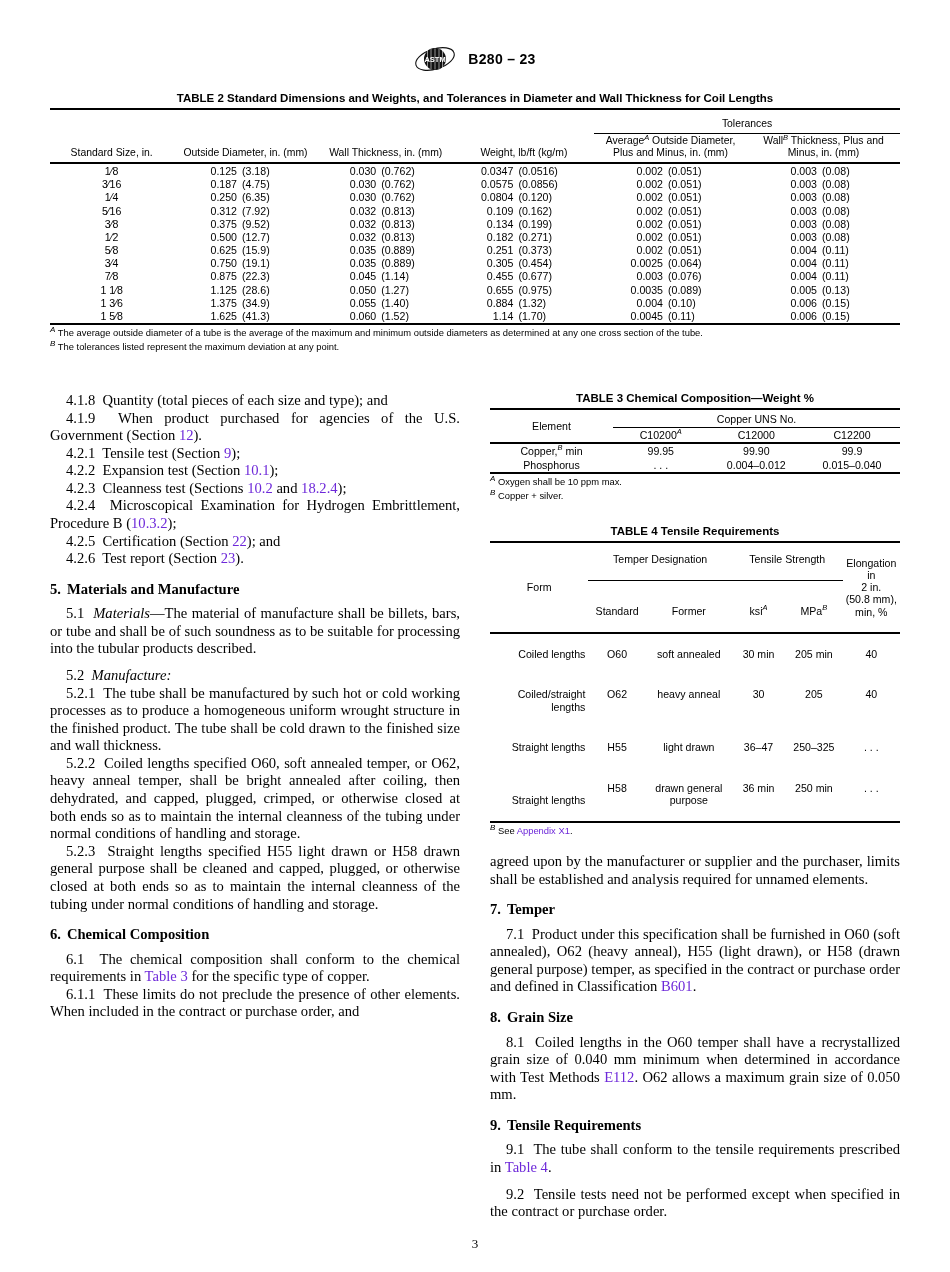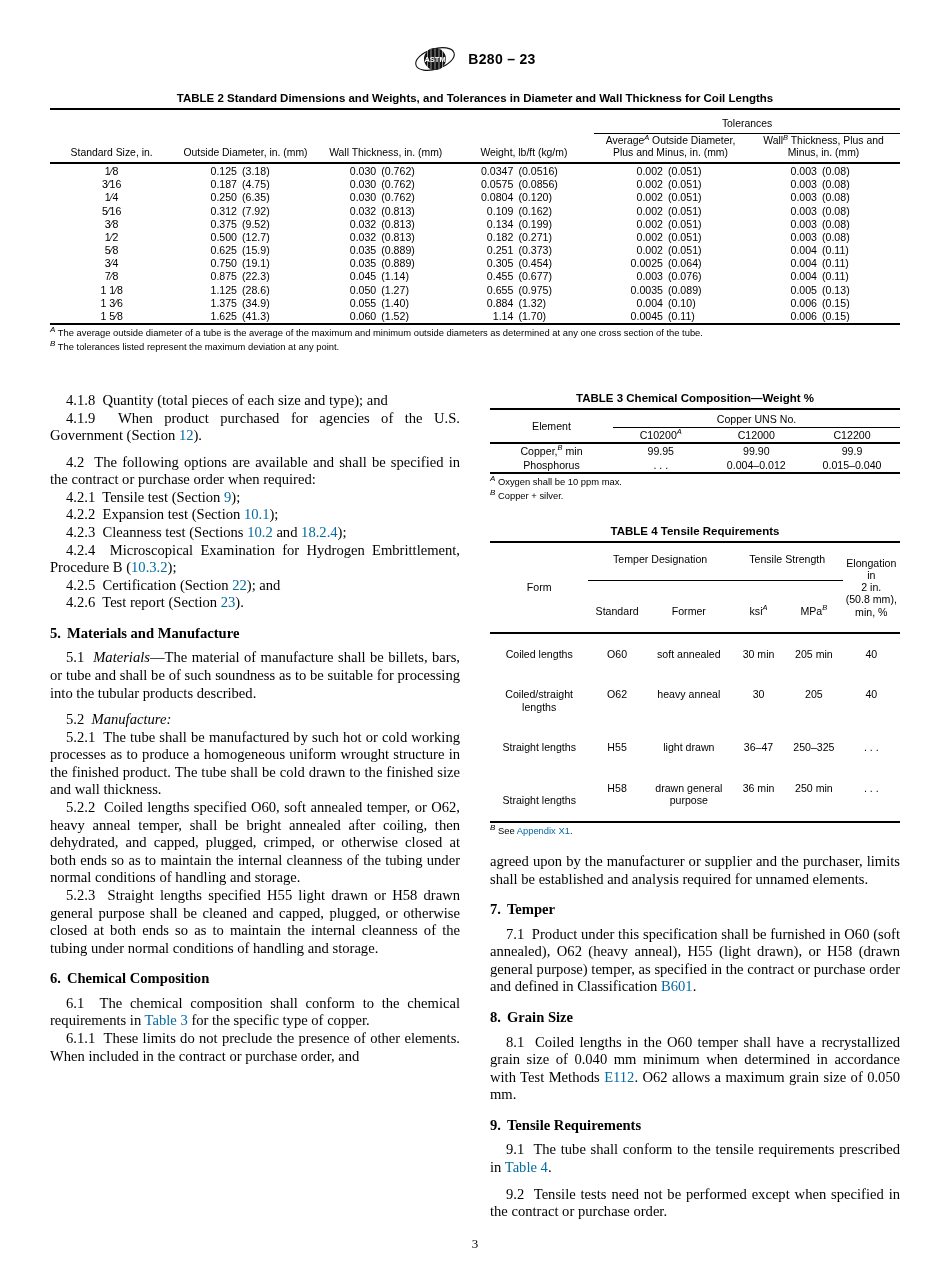--- a/index.html
+++ b/index.html
@@ -47,21 +47,21 @@
   }
   .astm-table td, .astm-table th {
     font-weight: normal;
     font-size: 10.5px;
     padding: 0.5px 3px;
     vertical-align: bottom;
   }
   .rule-thick { border-top: 2.2px solid #000; }
   .rule-thin  { border-top: 0.9px solid #000; }
   .ctr { text-align: center; }
-  .lft { text-align: center; }
+  .lft { text-align: right; }
   sup, .sup {
     font-size: 7.5px;
     vertical-align: super;
     line-height: 0;
     font-style: italic;
   }
   .fn {
     font-family: "Liberation Sans", "DejaVu Sans", sans-serif;
     font-size: 9.4px;
     line-height: 1.32;
@@ -101,21 +101,21 @@
   .para-gap { margin-top: 9px; }
   .sec-head {
     font-size: 14.6px;
     font-weight: bold;
     margin-top: 13px;
     margin-bottom: 7px;
     line-height: 1.2;
   }
   .sec-head .num { margin-right: 6px; }
   .ital { font-style: italic; }
-  .lnk { color: #0369a1; }
+  .lnk { color: #6d28d9; }
 
   
   .mini-table-wrap { margin-bottom: 4px; }
   #table3 td { font-size: 10.6px; padding: 1px 3px; }
   #table4 td { font-size: 10.6px; padding: 14px 3px; }
   #table4 .hdr-cell { line-height: 1.18; text-align: center; vertical-align: bottom; }
   #table3 .hdr-cell { line-height: 1.18; text-align: center; vertical-align: bottom; }
 
   .spanrule { border-bottom: 0.9px solid #000; }
 
@@ -309,24 +309,20 @@
       <p class="body-text para">
         <span>4.1.8</span>&nbsp;
         <span>Quantity (total pieces of each size and type); and</span>
       </p>
 
       <p class="body-text para">
         <span>4.1.9</span>&nbsp;
         <span>When product purchased for agencies of the U.S. Government (Section </span><span class="lnk">12</span><span>).</span>
       </p>
 
-      <p class="body-text para para-gap">
-        <span>4.2</span>&nbsp;
-        <span>The following options are available and shall be specified in the contract or purchase order when required:</span>
-      </p>
 
       <p class="body-text para">
         <span>4.2.1</span>&nbsp;
         <span>Tensile test (Section </span><span class="lnk">9</span><span>);</span>
       </p>
 
       <p class="body-text para">
         <span>4.2.2</span>&nbsp;
         <span>Expansion test (Section </span><span class="lnk">10.1</span><span>);</span>
       </p>

